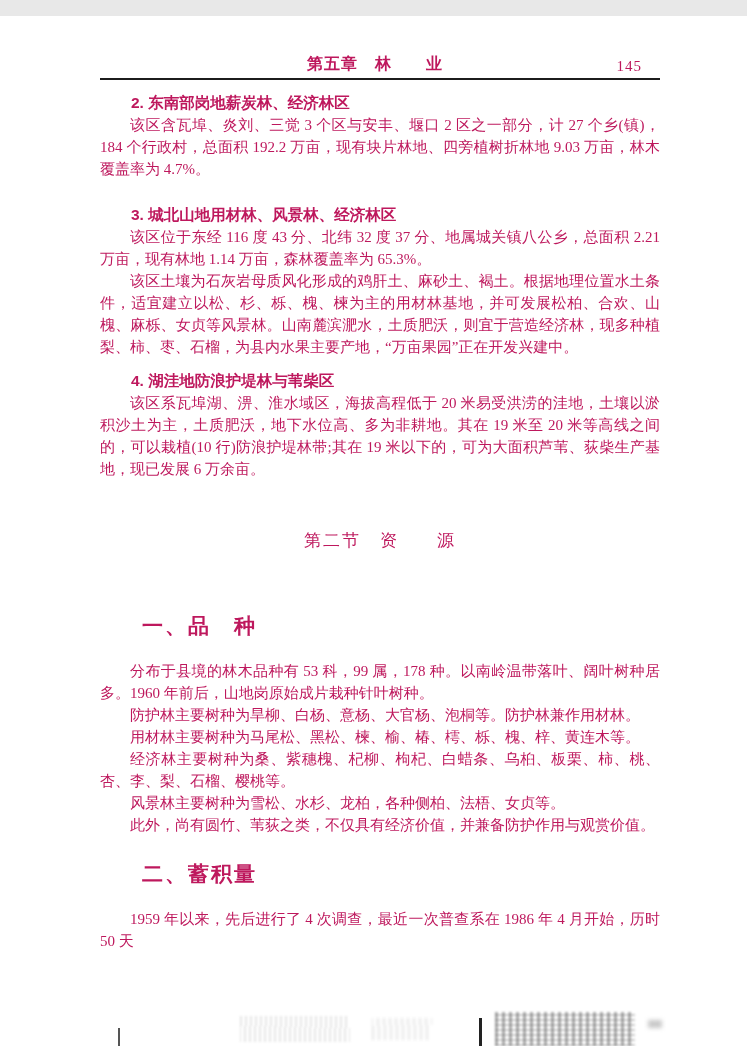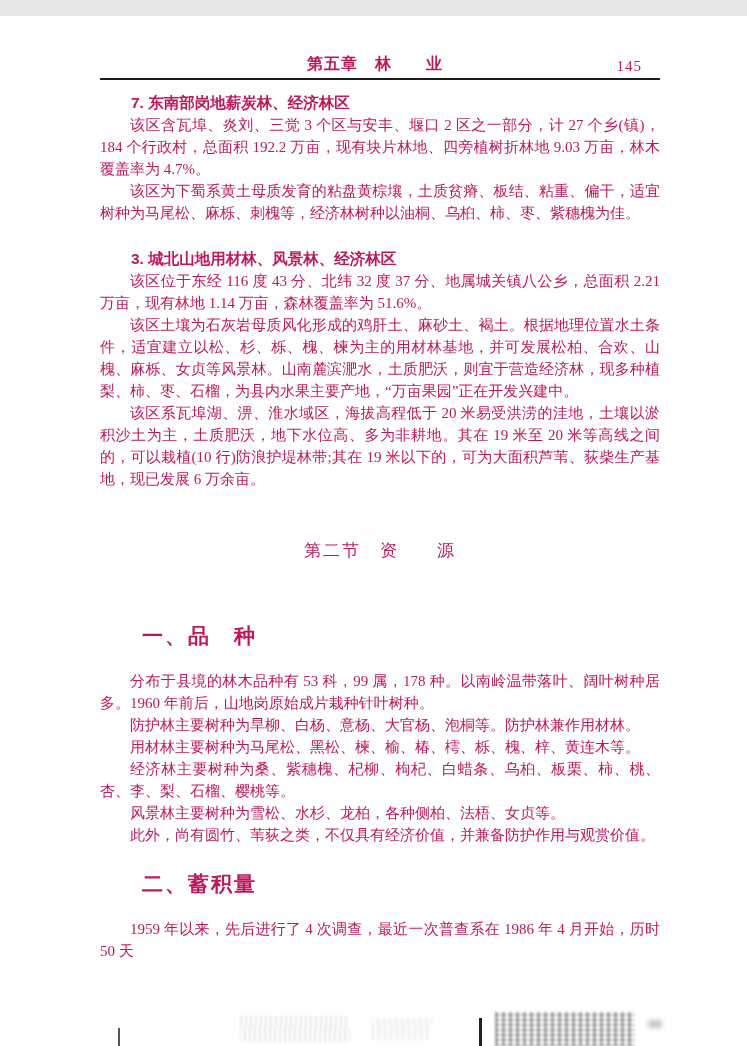--- a/index.html
+++ b/index.html
@@ -83,28 +83,28 @@
 <div class="page">
 
   <div class="runhead">
     <div class="chapter">第五章　林　　业</div>
     <div class="pageno">145</div>
   </div>
   <div class="head-rule"></div>
 
   <div class="content">
 
-    <h3 class="district">7. 东南部岗地薪炭林、经济林区</h3>
+    <h3 class="district">2. 东南部岗地薪炭林、经济林区</h3>
     <p>该区含瓦埠、炎刘、三觉 3 个区与安丰、堰口 2 区之一部分，计 27 个乡(镇)，184 个行政村，总面积 192.2 万亩，现有块片林地、四旁植树折林地 9.03 万亩，林木覆盖率为 4.7%。</p>
-    <p>该区为下蜀系黄土母质发育的粘盘黄棕壤，土质贫瘠、板结、粘重、偏干，适宜树种为马尾松、麻栎、刺槐等，经济林树种以油桐、乌桕、柿、枣、紫穗槐为佳。</p>
 
     <h3 class="district gap-m">3. 城北山地用材林、风景林、经济林区</h3>
-    <p>该区位于东经 116 度 43 分、北纬 32 度 37 分、地属城关镇八公乡，总面积 2.21 万亩，现有林地 1.14 万亩，森林覆盖率为 51.6%。</p>
+    <p>该区位于东经 116 度 43 分、北纬 32 度 37 分、地属城关镇八公乡，总面积 2.21 万亩，现有林地 1.14 万亩，森林覆盖率为 65.3%。</p>
     <p>该区土壤为石灰岩母质风化形成的鸡肝土、麻砂土、褐土。根据地理位置水土条件，适宜建立以松、杉、栎、槐、楝为主的用材林基地，并可发展松柏、合欢、山槐、麻栎、女贞等风景林。山南麓滨淝水，土质肥沃，则宜于营造经济林，现多种植梨、柿、枣、石榴，为县内水果主要产地，“万亩果园”正在开发兴建中。</p>
 
+    <h3 class="district gap-s">4. 湖洼地防浪护堤林与苇柴区</h3>
     <p>该区系瓦埠湖、淠、淮水域区，海拔高程低于 20 米易受洪涝的洼地，土壤以淤积沙土为主，土质肥沃，地下水位高、多为非耕地。其在 19 米至 20 米等高线之间的，可以栽植(10 行)防浪护堤林带;其在 19 米以下的，可为大面积芦苇、荻柴生产基地，现已发展 6 万余亩。</p>
 
     <h2 class="section-title">第二节　资　　源</h2>
 
     <h4 class="sub-title">一、品　种</h4>
     <p class="first-after-sub">分布于县境的林木品种有 53 科，99 属，178 种。以南岭温带落叶、阔叶树种居多。1960 年前后，山地岗原始成片栽种针叶树种。</p>
     <p>防护林主要树种为旱柳、白杨、意杨、大官杨、泡桐等。防护林兼作用材林。</p>
     <p>用材林主要树种为马尾松、黑松、楝、榆、椿、樗、栎、槐、梓、黄连木等。</p>
     <p>经济林主要树种为桑、紫穗槐、杞柳、枸杞、白蜡条、乌桕、板栗、柿、桃、杏、李、梨、石榴、樱桃等。</p>
     <p>风景林主要树种为雪松、水杉、龙柏，各种侧柏、法梧、女贞等。</p>

